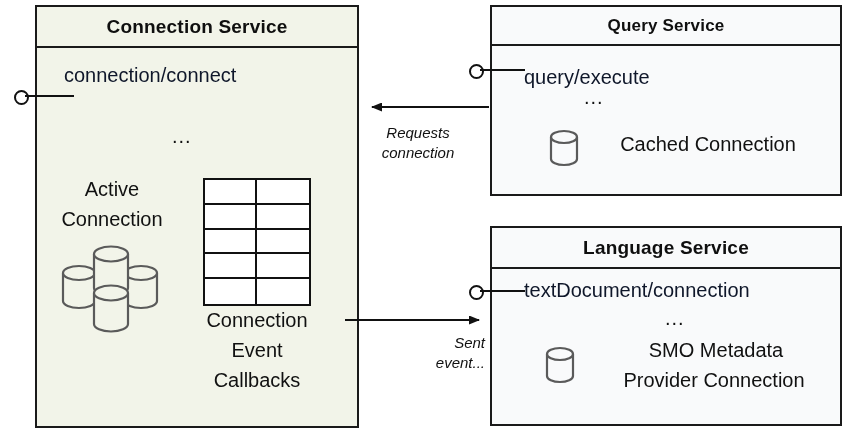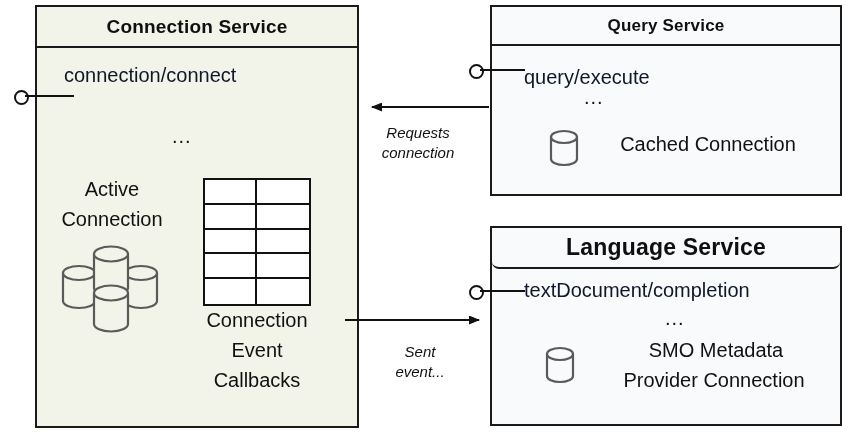--- a/index.html
+++ b/index.html
@@ -58,21 +58,21 @@
     background: #f9fafb;
   }
   #query-service > .box-header { height: 39px; font-size: 17px; }
   #query-service > .box-body  { height: 148px; }
 
   #language-service {
     left: 490px; top: 226px;
     width: 352px; height: 200px;
     background: #f9fafb;
   }
-  #language-service > .box-header { height: 41px; font-size: 23px; border-radius: 7px; }
+  #language-service > .box-header { height: 41px; font-size: 19px; }
   #language-service > .box-body  { height: 155px; }
 
   
   .api-line {
     position: absolute;
     font-size: 20px;
     color: #0f172a;
     white-space: nowrap;
     line-height: 1.18;
   }
@@ -221,21 +221,21 @@
   <div class="box" id="language-service">
     <div class="box-header">Language Service</div>
     <div class="box-body"></div>
   </div>
 
   <div class="lollipop" style="left:469px; top:285px;">
     <div class="ring"></div>
     <div class="stem" style="width:45px;"></div>
   </div>
 
-  <div class="api-line" style="left:524px; top:279px;">textDocument/completion</div>
+  <div class="api-line" style="left:524px; top:279px;">textDocument/connection</div>
   <div class="ellipsis" style="left:665px; top:307px;">...</div>
 
   <div style="position:absolute; left:545px; top:345px;">
     <svg width="32" height="40" viewBox="0 0 32 40">
       <g fill="#f9fafb" stroke="#5a5a5a" stroke-width="2.2">
         <path d="M2 9 v22 a13 6 0 0 0 26 0 v-22"></path>
         <ellipse cx="15" cy="9" rx="13" ry="6"></ellipse>
       </g>
     </svg>
   </div>
@@ -255,18 +255,18 @@
     <line x1="489" y1="107" x2="372" y2="107" stroke="#111" stroke-width="2" marker-end="url(#arrow-right)" transform="rotate(0)"></line>
 
     <line x1="345" y1="320" x2="479" y2="320" stroke="#111" stroke-width="2" marker-end="url(#arrow-right)"></line>
   </svg>
 
   <div class="edge-label" style="left:353px; top:123px;font-style:italic;">
     <div>Requests</div>
     <div>connection</div>
   </div>
 
-  <div class="edge-label" style="left:355px; top:342px;">
+  <div class="edge-label" style="left:355px; top:333px;text-align:right;">
     <div>Sent</div>
     <div>event...</div>
   </div>
 
 </div>
 
 </body></html>

